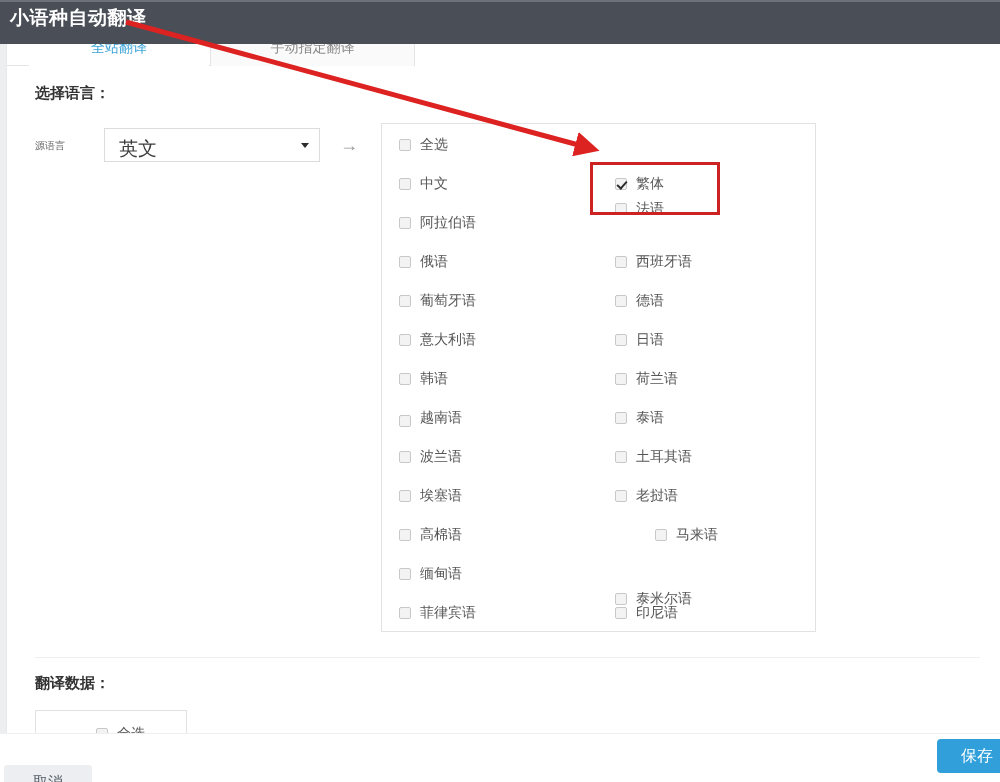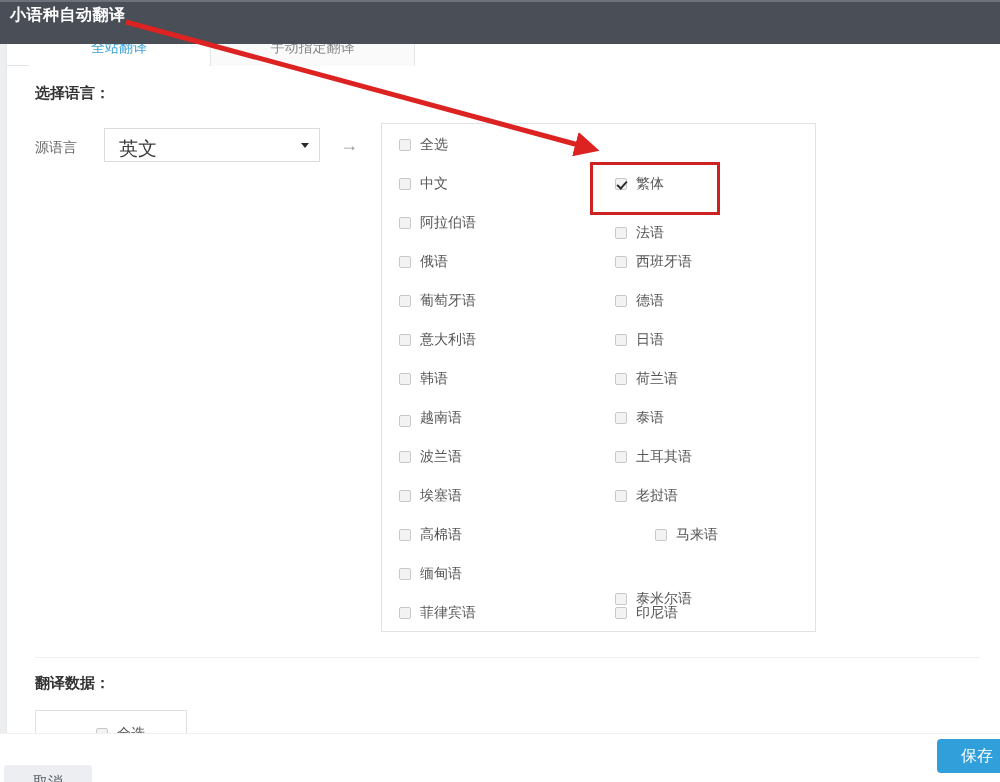--- a/index.html
+++ b/index.html
@@ -99,21 +99,21 @@
     position: absolute;
     left: 0; top: 0;
     width: 100%;
     height: 2px;
     background: #6d727a;
   }
   .app-title {
     position: absolute;
     left: 10px;
     top: 5px;
-    font-size: 16px;
+    font-size: 19px;
     font-weight: bold;
     color: #ffffff;
     letter-spacing: 0.5px;
     white-space: nowrap;
   }
 
   
   .content {
     position: absolute;
     left: 7px; top: 66px;
@@ -129,21 +129,21 @@
     color: #333333;
     white-space: nowrap;
   }
   #sec-lang { left: 28px; top: 18px; }
   #sec-data { left: 28px; top: 608px; }
 
   
   .src-label {
     position: absolute;
     left: 28px; top: 73px;
-    font-size: 14px;
+    font-size: 10px;
     color: #666666;
     white-space: nowrap;
   }
   .src-select {
     position: absolute;
     left: 97px; top: 62px;
     width: 216px;
     height: 34px;
     border: 1px solid #dcdcdc;
     background: #ffffff;
@@ -340,21 +340,21 @@
           <span class="chk-label">中文</span>
         </div>
         <div class="chk-row chk-col-right" style="top: 51px;">
           <span class="chk-box checked"></span>
           <span class="chk-label">繁体</span>
         </div>
         <div class="chk-row chk-col-left" style="top: 90px;">
           <span class="chk-box"></span>
           <span class="chk-label">阿拉伯语</span>
         </div>
-        <div class="chk-row chk-col-right" style="top: 100px;">
+        <div class="chk-row chk-col-right" style="top: 76px;">
           <span class="chk-box"></span>
           <span class="chk-label">法语</span>
         </div>
         <div class="chk-row chk-col-left" style="top: 129px;">
           <span class="chk-box"></span>
           <span class="chk-label">俄语</span>
         </div>
         <div class="chk-row chk-col-right" style="top: 129px;">
           <span class="chk-box"></span>
           <span class="chk-label">西班牙语</span>

